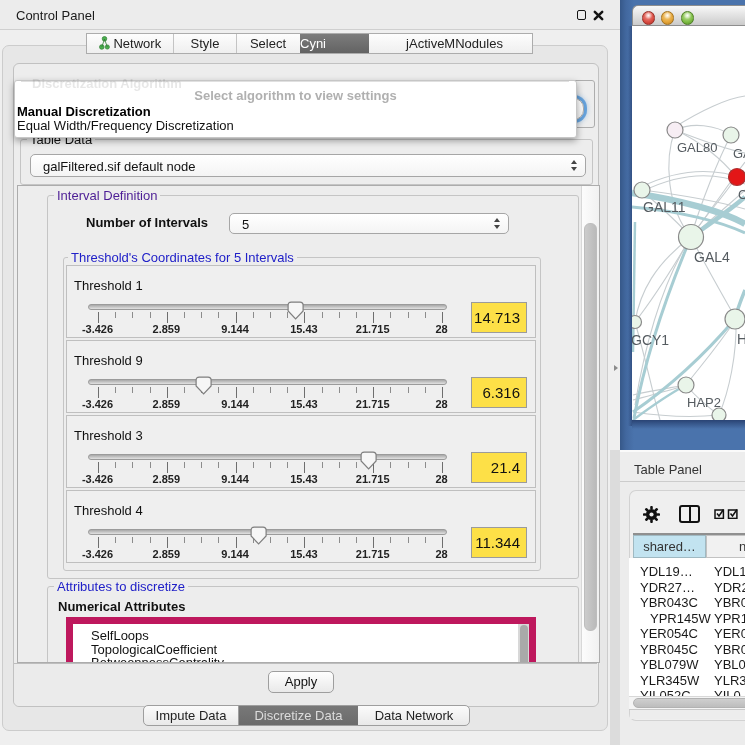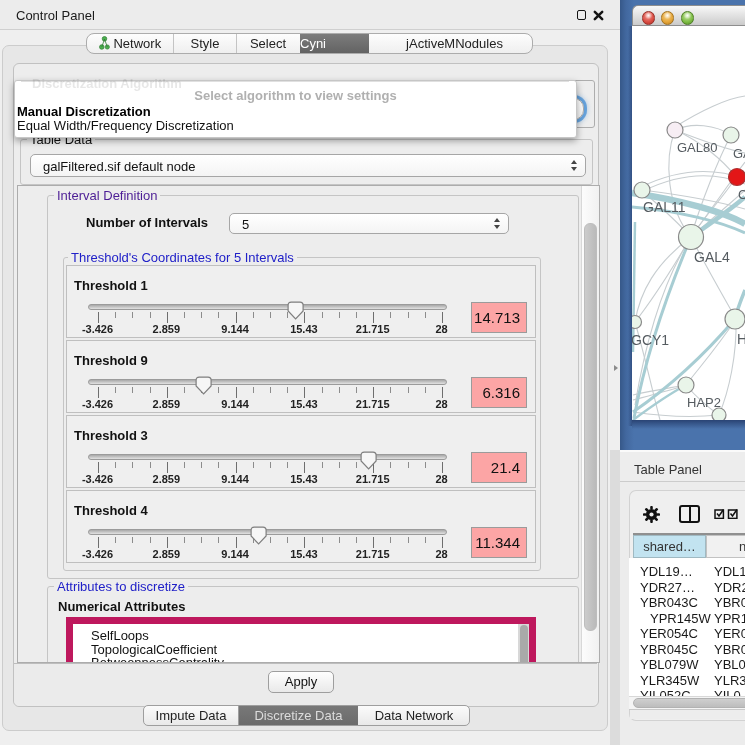--- a/index.html
+++ b/index.html
@@ -5,41 +5,41 @@
  font-family:"Liberation Sans",sans-serif;background:#EFEFEF;font-size:13px;color:#111}
 .a{position:absolute}
 .b{font-weight:bold}
 .etch{border:1px solid #C5C5C5;border-radius:3px}
 .glab{position:absolute;background:#EDEDED;padding:0 3px;line-height:13px}
 .combo{position:absolute;background:linear-gradient(#FFF,#F4F4F4);border:1px solid #A6A6A6;border-radius:5px}
 .car{position:absolute;width:0;height:0;border-left:3.5px solid transparent;border-right:3.5px solid transparent}
 .cup{border-bottom:4px solid #444}
 .cdn{border-top:4px solid #444}
 .blk{position:absolute;left:48px;width:468px;height:71px;border:1px solid #BFBFBF;background:#EFEFEF}
-.blab{position:absolute;left:7px;top:12px;font-weight:bold}
+.blab{position:absolute;left:7px;top:12px;font-weight:normal}
 .trk{position:absolute;left:21px;top:38px;width:357px;height:4px;background:linear-gradient(#A8A8A8,#E2E2E2);border:1px solid #9B9B9B;border-radius:3px}
 .tmin{position:absolute;left:30.5px;top:46px;width:347px;height:6px;background:repeating-linear-gradient(90deg,#8C8C8C 0 1px,transparent 1px 17.2px)}
 .tmaj{position:absolute;left:30.5px;top:46px;width:347px;height:11px;background:repeating-linear-gradient(90deg,#6E6E6E 0 1px,transparent 1px 68.8px)}
 .slab{position:absolute;top:57px;transform:translateX(-50%);font-size:11px;font-weight:bold;color:#222}
-.vbox{position:absolute;left:404px;top:36px;width:48px;height:29px;background:#fca5a5;border:1px solid #9B9B9B;
+.vbox{position:absolute;left:404px;top:36px;width:48px;height:29px;background:#fde047;border:1px solid #9B9B9B;
  font-size:15px;text-align:right;line-height:29px;padding-right:6px}
 .thumb{position:absolute;top:35px;transform:translateX(-50%)}
 .row{position:absolute;left:629px;width:116px;font-size:13px;color:#1A1A1A}
 </style></head><body>
 
 <div class="a" style="left:0;top:0;width:620px;height:745px;background:#EFEFEF"></div>
 <div class="a" style="left:2px;top:45px;width:604px;height:684px;border:1px solid #CCC;border-radius:7px;background:#E7E7E7"></div>
 <div class="a" style="left:0;top:0;width:620px;height:29px;background:#ECECEC;border-bottom:1px solid #CFCFCF"></div>
 <div class="a" style="left:16px;top:8px;color:#1A1A1A">Control Panel</div>
 <div class="a" style="left:577px;top:10px;width:7px;height:8px;border:1.7px solid #141414;border-radius:2px"></div>
 <svg class="a" style="left:593px;top:10px" width="11" height="11">
     <path d="M1.8,1.8 L9.2,9.2 M9.2,1.8 L1.8,9.2" stroke="#141414" stroke-width="2.5" stroke-linecap="round"></path>
   </svg>
 
-<div class="a" style="left:86px;top:33px;width:445px;height:19px;border:1px solid #ACACAC;border-radius:8px;background:linear-gradient(#FDFDFD,#EFEFEF);overflow:hidden">
+<div class="a" style="left:86px;top:33px;width:445px;height:19px;border:1px solid #ACACAC;border-radius:0;background:linear-gradient(#FDFDFD,#EFEFEF);overflow:hidden">
  <div class="a" style="left:0;top:0;width:86px;height:19px;border-right:1px solid #C4C4C4;text-align:center;line-height:19px;color:#222">
   <svg style="vertical-align:-2px" width="11" height="14">
         <circle cx="5.5" cy="2.8" r="2.3" fill="#4CAF50" stroke="#2E7D32" stroke-width=".7"></circle>
         <circle cx="2.8" cy="11" r="2.3" fill="#4CAF50" stroke="#2E7D32" stroke-width=".7"></circle>
         <circle cx="8.3" cy="11" r="2.1" fill="#4CAF50" stroke="#2E7D32" stroke-width=".7"></circle>
         <path d="M5.5,3 L2.8,11 M5.5,3 L8.3,11" stroke="#2E7D32" stroke-width=".8"></path>
       </svg>
   Network</div>
  <div class="a" style="left:87px;top:0;width:62px;height:19px;border-right:1px solid #C4C4C4;text-align:center;line-height:19px;color:#222">Style</div>
  <div class="a" style="left:150px;top:0;width:62px;height:19px;text-align:center;line-height:19px;color:#222">Select</div>

